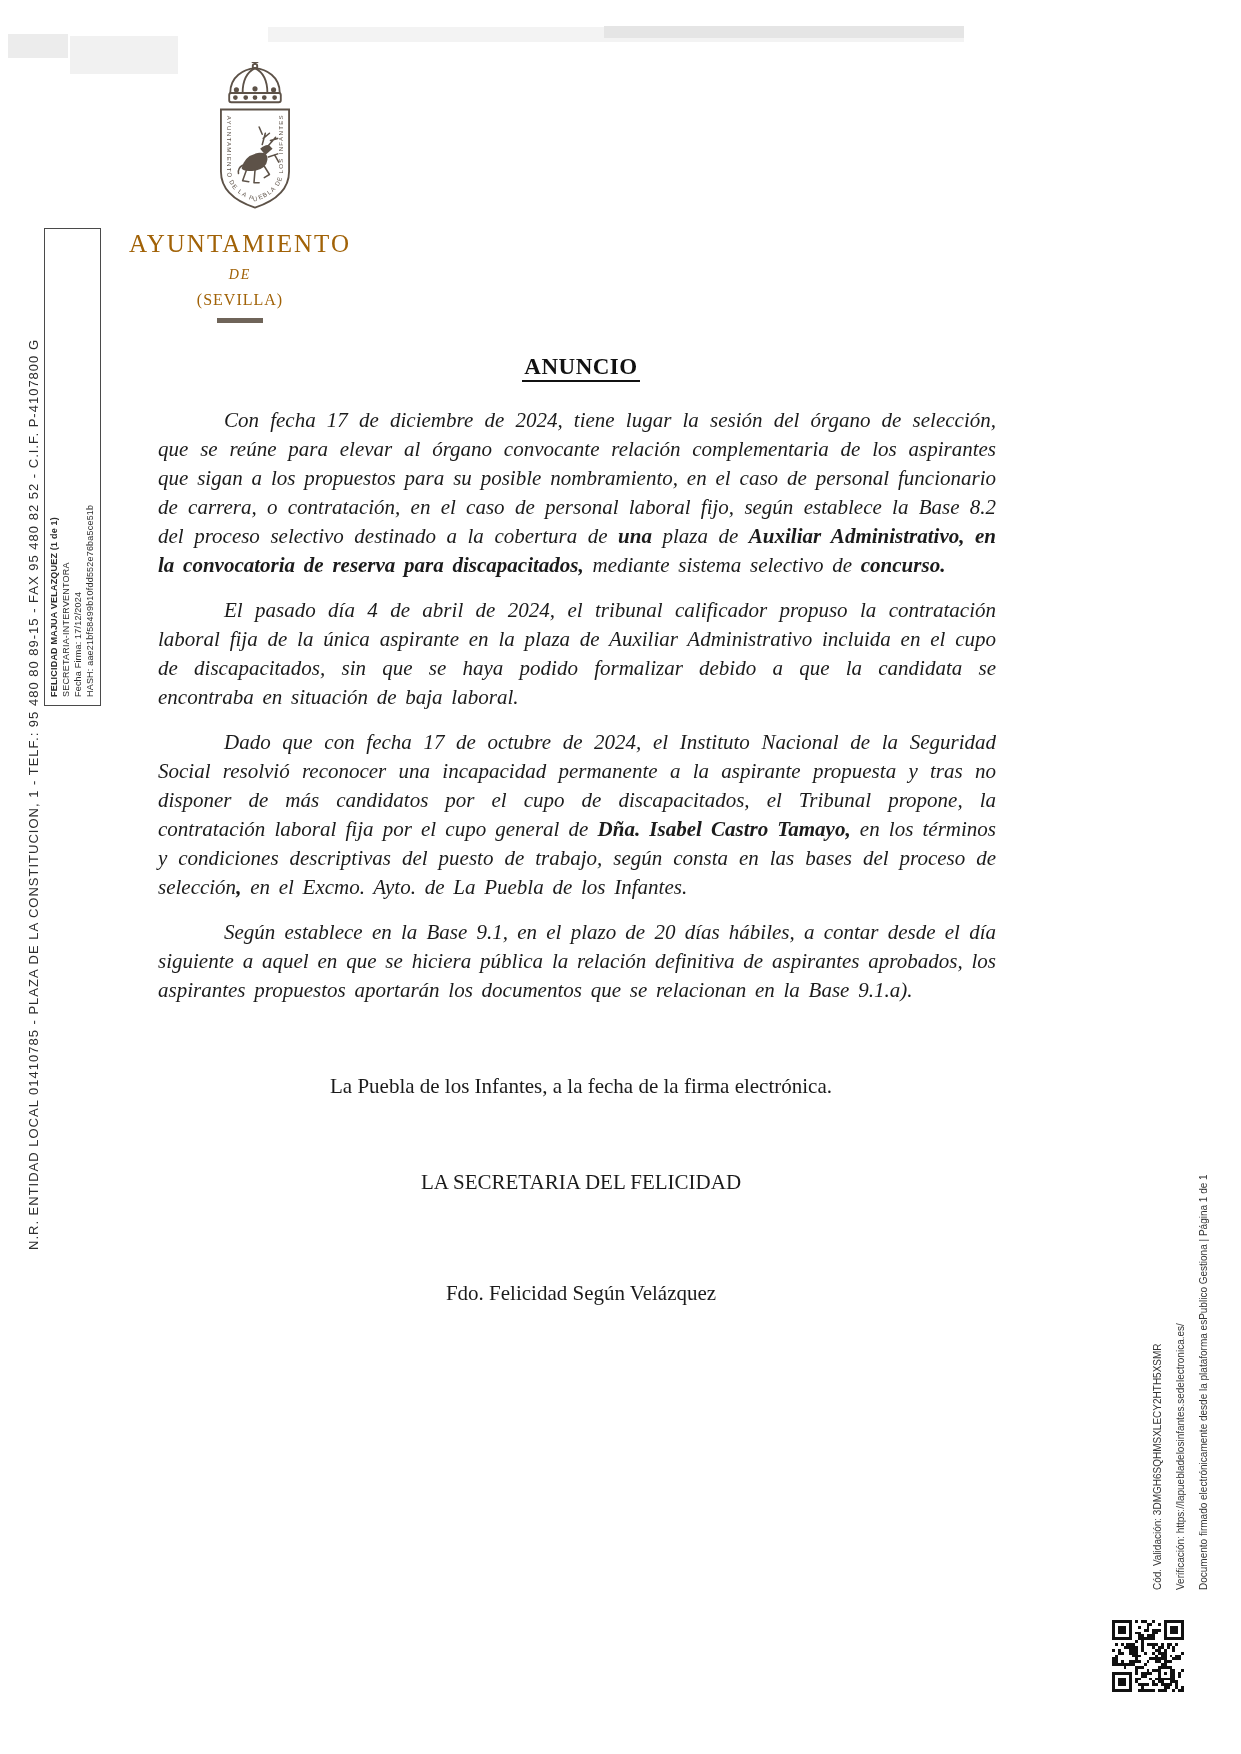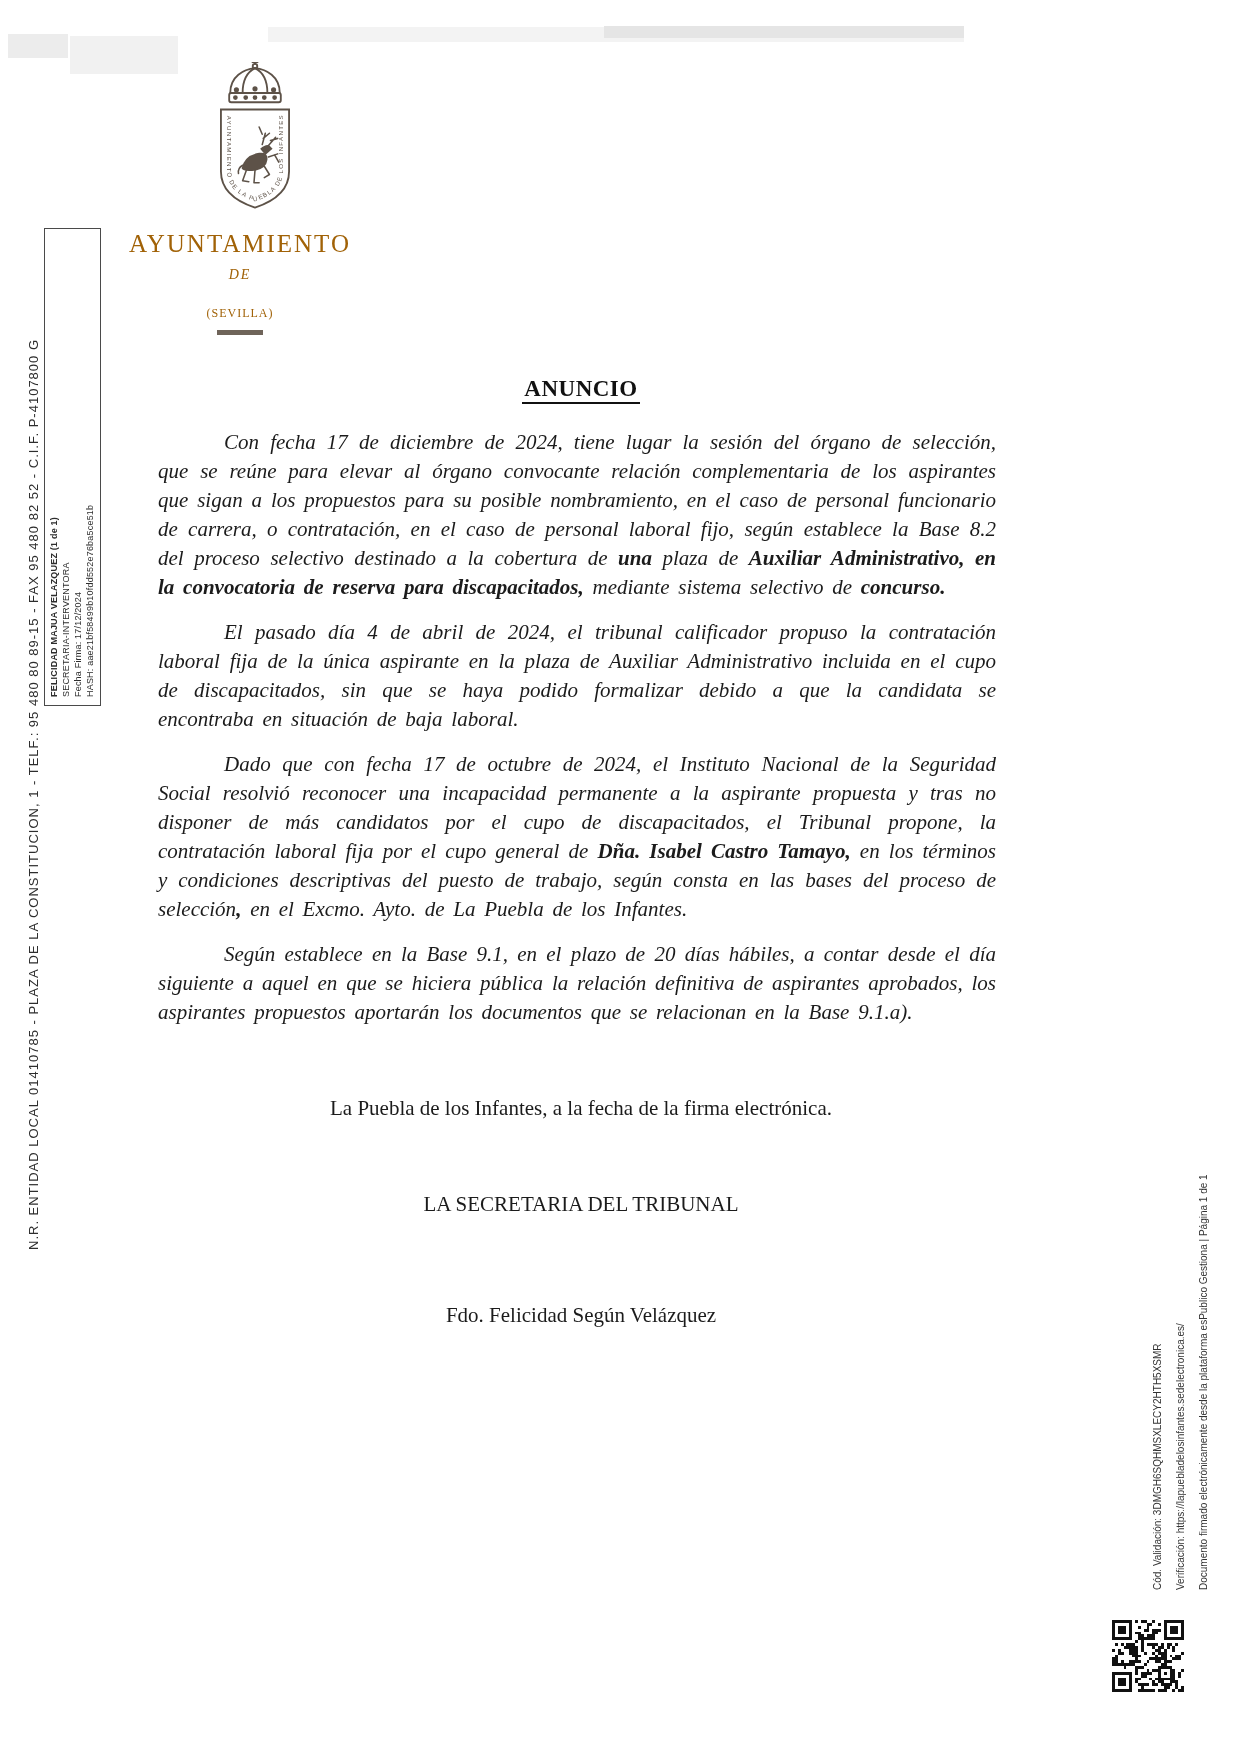--- a/index.html
+++ b/index.html
@@ -17,25 +17,25 @@
 
   
   .emblem{position:absolute;left:198px;top:62px;width:114px;height:160px;}
   .org-header{
     position:absolute;left:55px;top:230px;width:370px;text-align:center;
     color:#a16207;letter-spacing:2px;line-height:1.1;
   }
   .org-l1{font-size:25px;}
   .org-l2{font-size:14px;margin-top:9px;font-style:italic;}
   .org-l3{font-size:25px;margin-top:8px;white-space:nowrap;}
-  .org-l4{font-size:12px;margin-top:25px;letter-spacing:1px;}
+  .org-l4{font-size:16px;margin-top:9px;letter-spacing:1px;}
   .seal-line{width:46px;height:5px;background:#6f6459;margin:10px auto 0 auto;}
 
   
-  .bodycol{position:absolute;left:158px;top:376px;width:846px;}
+  .bodycol{position:absolute;left:158px;top:354px;width:846px;}
   .doc-title{
     text-align:center;font-weight:bold;font-size:23px;letter-spacing:.5px;
     margin:0 0 26px 0;color:#111;
   }
   .doc-title span{border-bottom:2.5px solid #111;padding:0 2px 1px 2px;}
   .para{
     font-size:21px;line-height:29px;text-align:justify;text-indent:66px;
     word-spacing:3.5px;margin:0 8px 16px 0;font-style:italic;
   }
   .para.gap{margin-top:45px;}
@@ -133,21 +133,21 @@
 
     <p class="para"><span>El pasado día 4 de abril de 2024, el tribunal calificador propuso la contratación laboral fija de la única aspirante en la plaza de Auxiliar Administrativo incluida en el cupo de discapacitados, sin que se haya podido formalizar debido a que la candidata se encontraba en situación de baja laboral.</span></p>
 
     <p class="para"><span>Dado que con fecha 17 de octubre de 2024, el Instituto Nacional de la Seguridad Social resolvió reconocer una incapacidad permanente a la aspirante propuesta y tras no disponer de más candidatos por el cupo de discapacitados, el Tribunal propone, la contratación laboral fija por el cupo general de </span><b>Dña. Isabel Castro Tamayo,</b><span> en los términos y condiciones descriptivas del puesto de trabajo, según consta en las bases del proceso de selección</span><b>,</b><span> en el Excmo. Ayto. de La Puebla de los Infantes.</span></p>
 
     <p class="para"><span>Según establece en la Base 9.1, en el plazo de 20 días hábiles, a contar desde el día siguiente a aquel en que se hiciera pública la relación definitiva de aspirantes aprobados, los aspirantes propuestos aportarán los documentos que se relacionan en la Base 9.1.a).</span></p>
 
 
     <p class="center-line mt45">La Puebla de los Infantes, a la fecha de la firma electrónica.</p>
 
-    <p class="center-line mt45">LA SECRETARIA DEL TRIBUNAL</p>
+    <p class="center-line mt45">LA SECRETARIA DEL FELICIDAD</p>
 
     <p class="center-line mt82">Fdo. Felicidad Según Velázquez</p>
   </div>
 
   <div class="stamp-box">
     <div class="vtext">
       <div class="stamp-line1">FELICIDAD MAJUA VELAZQUEZ (1 de 1)</div>
       <div>SECRETARIA-INTERVENTORA</div>
       <div>Fecha Firma: 17/12/2024</div>
       <div>HASH: aae21bf58499b10fdd552e76ba5ce51b</div>

